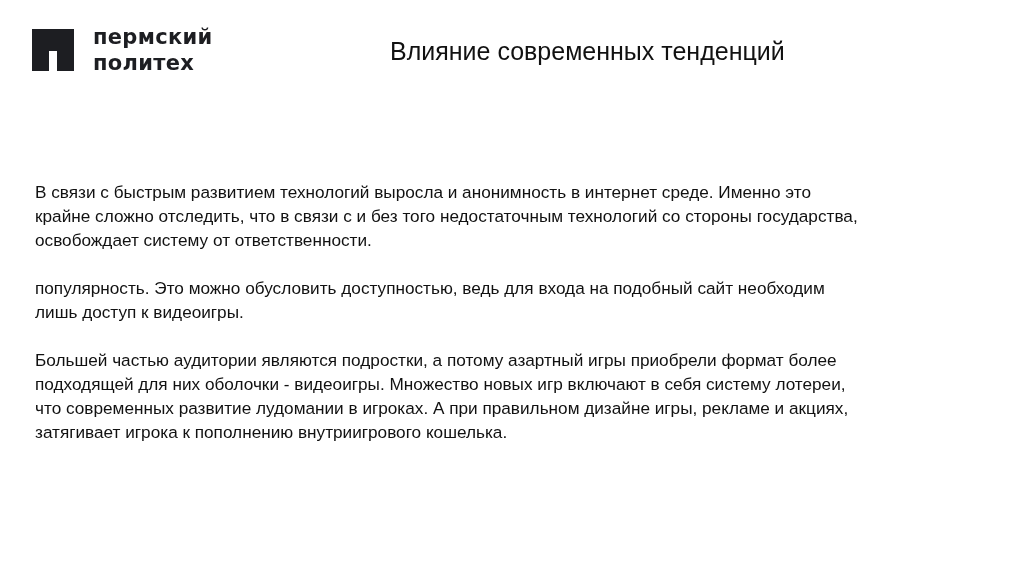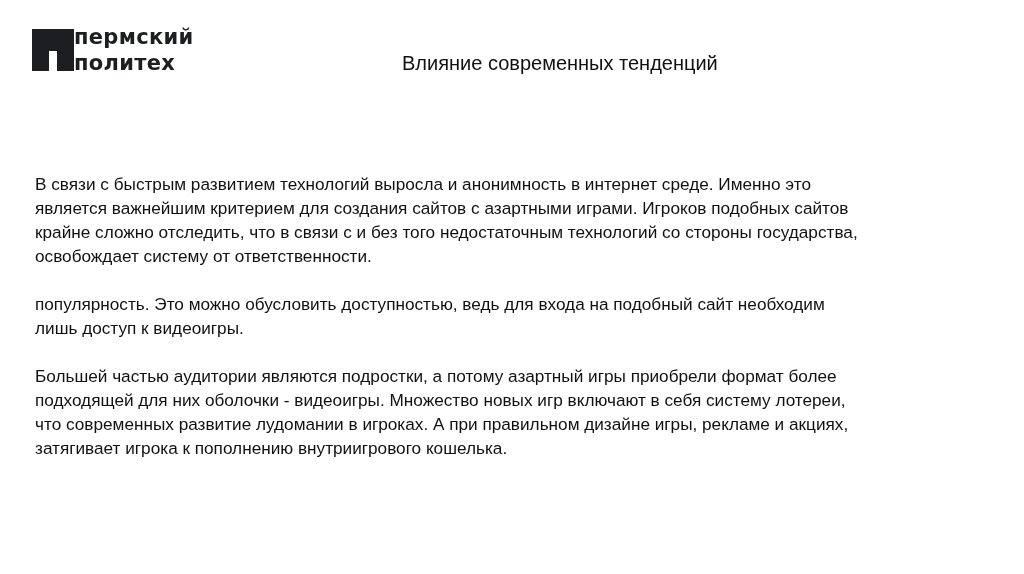--- a/index.html
+++ b/index.html
@@ -4,30 +4,30 @@
   <style>
     html, body { margin: 0; padding: 0; }
     body {
       width: 1024px; height: 574px; background: #ffffff; position: relative; overflow: hidden;
       font-family: "Liberation Sans", sans-serif; color: #111111;
     }
     .logo { position: absolute; left: 32px; top: 29px; display: flex; align-items: flex-start; }
     .logo-mark { width: 42px; height: 42px; background: #1d1e22; position: relative; }
     .logo-mark .notch { position: absolute; left: 17px; bottom: 0; width: 8px; height: 20px; background: #ffffff; }
     .logo-text {
-      margin-top: -5px; font-family: "DejaVu Sans", sans-serif; font-weight: bold;
+      margin-left: 19px; margin-top: -5px; font-family: "DejaVu Sans", sans-serif; font-weight: bold;
       font-size: 21px; line-height: 26px; color: #1d1e22; letter-spacing: 0.3px;
     }
     .logo-text div { display: block; }
     .title {
-      position: absolute; left: 386px; top: 30px; font-size: 20px; line-height: 34px; color: #111;
-      font-weight: normal; margin: 16px;
+      position: absolute; left: 386px; top: 30px; font-size: 25px; line-height: 34px; color: #111;
+      font-weight: normal; margin: 4px;
     }
     .content {
-      position: absolute; left: 35px; top: 172px; width: 960px;
+      position: absolute; left: 35px; top: 180px; width: 960px;
       font-size: 17.2px; line-height: 24px; color: #111;
     }
     .content p { margin: 0 0 24px 0; }
     .content .line { display: block; white-space: nowrap; }
   </style>
 </head>
 <body>
 
 <div class="logo">
   <div class="logo-mark">
@@ -37,21 +37,20 @@
     <div>пермский</div>
     <div>политех</div>
   </div>
 </div>
 
 <h1 class="title">Влияние современных тенденций</h1>
 
 <div class="content">
   <p>
     <span class="line">В связи с быстрым развитием технологий выросла и анонимность в интернет среде. Именно это</span>
-    <span class="line">является важнейшим критерием для создания сайтов с азартными играми. Игроков подобных сайтов</span>
     <span class="line">крайне сложно отследить, что в связи с и без того недостаточным технологий со стороны государства,</span>
     <span class="line">освобождает систему от ответственности.</span>
   </p>
   <p>
     <span class="line">популярность. Это можно обусловить доступностью, ведь для входа на подобный сайт необходим</span>
     <span class="line">лишь доступ к видеоигры.</span>
   </p>
   <p>
     <span class="line">Большей частью аудитории являются подростки, а потому азартный игры приобрели формат более</span>
     <span class="line">подходящей для них оболочки - видеоигры. Множество новых игр включают в себя систему лотереи,</span>

